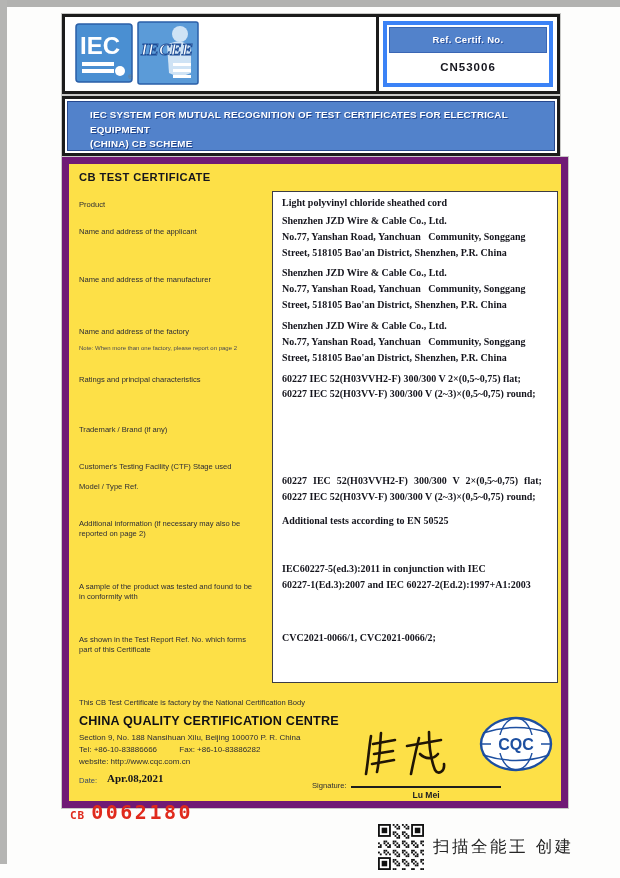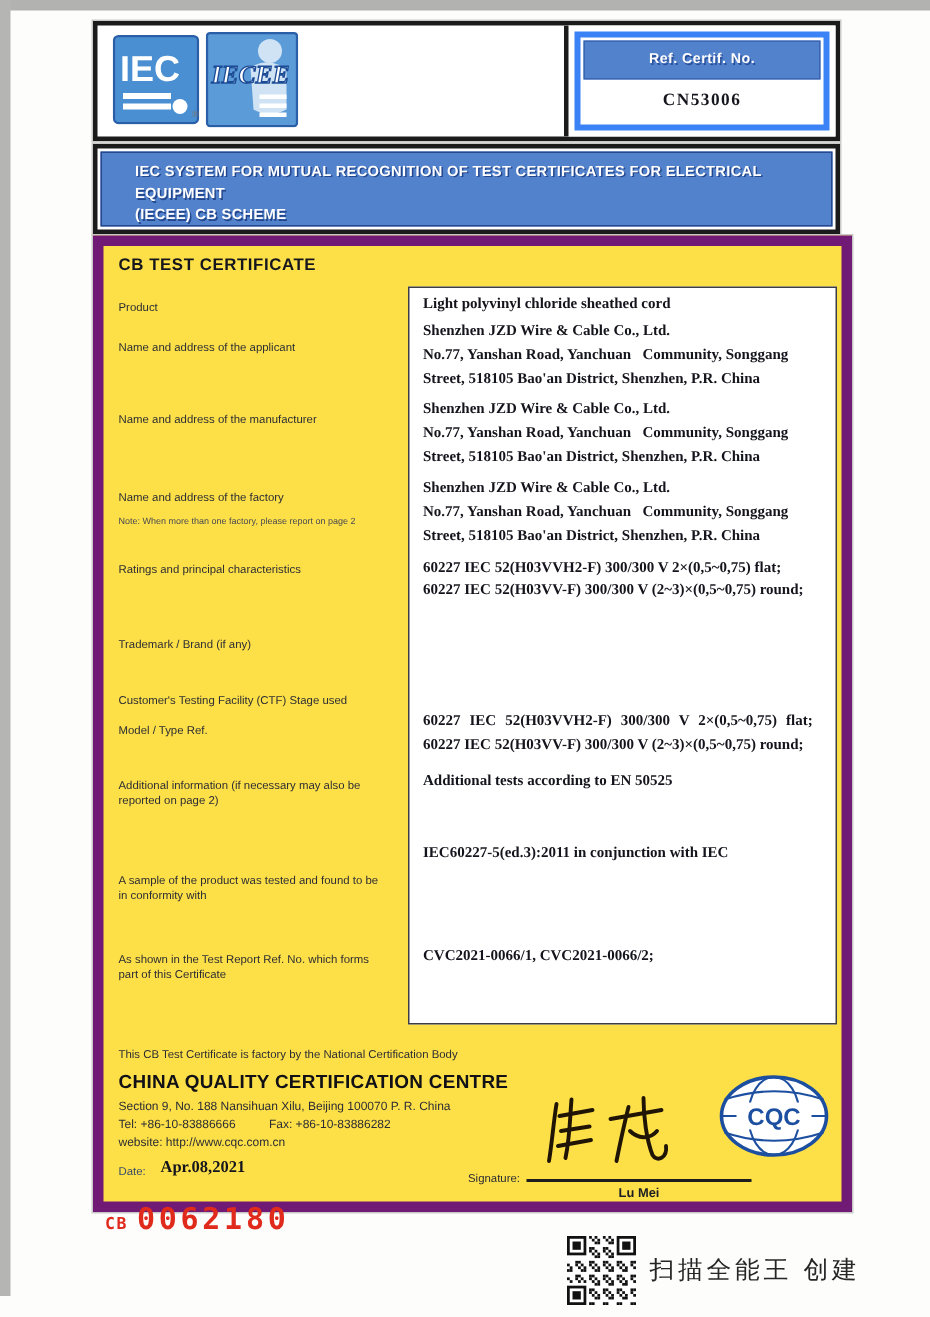--- a/index.html
+++ b/index.html
@@ -13,21 +13,21 @@
         background:#fff;box-shadow:0 0 0 1px #c9c9c7;}
   .iec-logo{position:absolute;left:10px;top:6px;}
   .iecee-logo{position:absolute;left:72px;top:4px;}
   .regmark{position:absolute;left:63px;top:57px;font-size:6px;color:#777;}
   .refcell{position:absolute;top:0;right:0;width:178px;height:100%;border-left:3px solid #1b1b1b;background:#fff;}
   .refinner{position:absolute;inset:4px;border:4px solid #3b82f6;padding-left:20px;}
   .refbanner{position:absolute;left:2px;right:2px;top:2px;height:24px;background:#5282cb;
              border:1px solid #3a66b4;color:#fff;font-weight:bold;font-size:9.5px;
              text-align:center;line-height:24px;text-shadow:1px 1px 0 #2a4f9a;letter-spacing:.3px;}
   .refvalue{position:absolute;left:0;right:0;top:36px;text-align:center;
-            font-family:Liberation Serif, serif;font-weight:bold;font-size:11.5px;
+            font-family:Liberation Sans, sans-serif;font-weight:bold;font-size:11.5px;
             letter-spacing:1px;color:#15151d;}
 
   
   .box2{position:absolute;left:62px;top:96px;width:492px;height:54px;border:3px solid #1b1b1b;
         background:#fff;box-shadow:0 0 0 1px #c9c9c7;}
   .box2-inner{position:absolute;inset:2px;background:#5282cb;border:1px solid #26488f;
               color:#fff;font-weight:bold;font-size:9.8px;line-height:1.5;
               padding:6px 22px;box-sizing:border-box;text-shadow:1px 1px 0 #23468c;letter-spacing:.2px;}
 
   
@@ -96,21 +96,21 @@
       <div class="refinner">
         <div class="refbanner">Ref. Certif. No.</div>
         <div class="refvalue">CN53006</div>
       </div>
     </div>
   </div>
 
   <div class="box2">
     <div class="box2-inner">
       <div>IEC SYSTEM FOR MUTUAL RECOGNITION OF TEST CERTIFICATES FOR ELECTRICAL EQUIPMENT</div>
-      <div>(IECEE) CB SCHEME</div>
+      <div>(CHINA) CB SCHEME</div>
     </div>
   </div>
 
   <div class="box3">
     <div class="cert-title">CB TEST CERTIFICATE</div>
 
     <div class="flb" style="top:36px">Product</div>
     <div class="flb" style="top:63px">Name and address of the applicant</div>
     <div class="flb" style="top:111px">Name and address of the manufacturer</div>
     <div class="flb" style="top:163px">Name and address of the factory</div>
@@ -140,20 +140,21 @@
 
       <div class="vl" style="top:181px">60227 IEC 52(H03VVH2-F) 300/300 V 2×(0,5~0,75) flat;</div>
       <div class="vl" style="top:196px">60227 IEC 52(H03VV-F) 300/300 V (2~3)×(0,5~0,75) round;</div>
 
       <div class="vl just" style="top:283px">60227 IEC 52(H03VVH2-F) 300/300 V 2×(0,5~0,75) flat;</div>
       <div class="vl" style="top:299px">60227 IEC 52(H03VV-F) 300/300 V (2~3)×(0,5~0,75) round;</div>
 
       <div class="vl" style="top:323px">Additional tests according to EN 50525</div>
 
       <div class="vl" style="top:371px">IEC60227-5(ed.3):2011 in conjunction with IEC</div>
+      <div class="vl" style="top:387px">60227-1(Ed.3):2007 and IEC 60227-2(Ed.2):1997+A1:2003</div>
 
       <div class="vl" style="top:440px">CVC2021-0066/1, CVC2021-0066/2;</div>
     </div>
 
     <div class="issuer-note">This CB Test Certificate is factory by the National Certification Body</div>
     <div class="org-name">CHINA QUALITY CERTIFICATION CENTRE</div>
     <div class="org-addr">Section 9, No. 188 Nansihuan Xilu, Beijing 100070 P. R. China</div>
     <div class="org-telfax">
       <span>Tel: +86-10-83886666</span>
       <span>Fax: +86-10-83886282</span>

